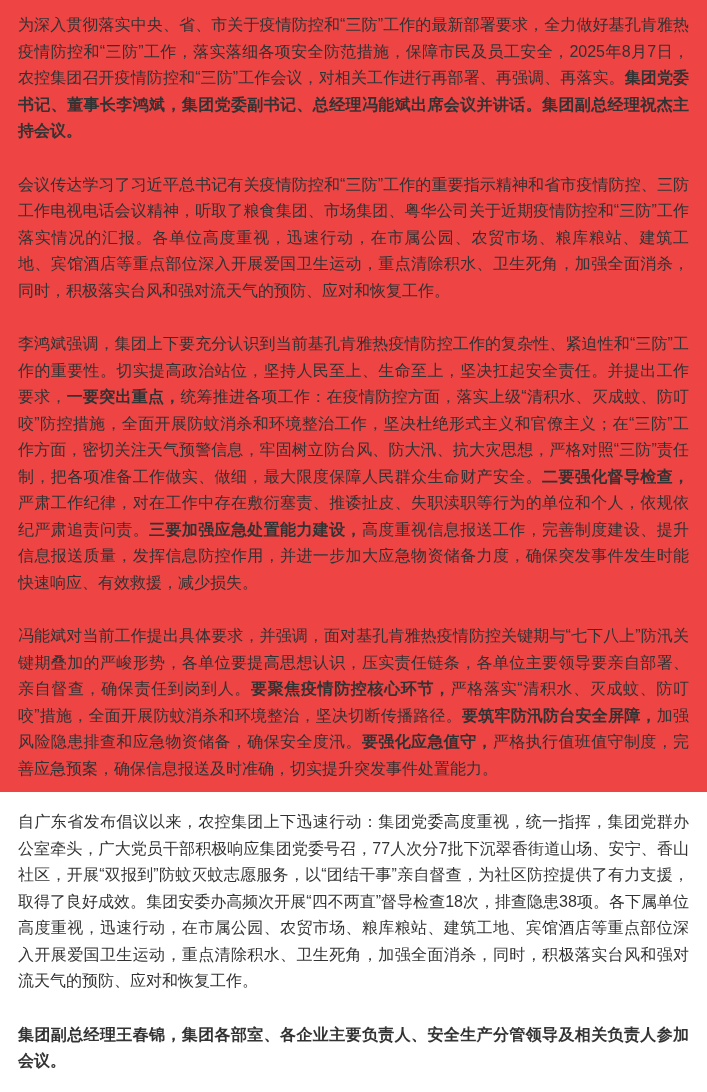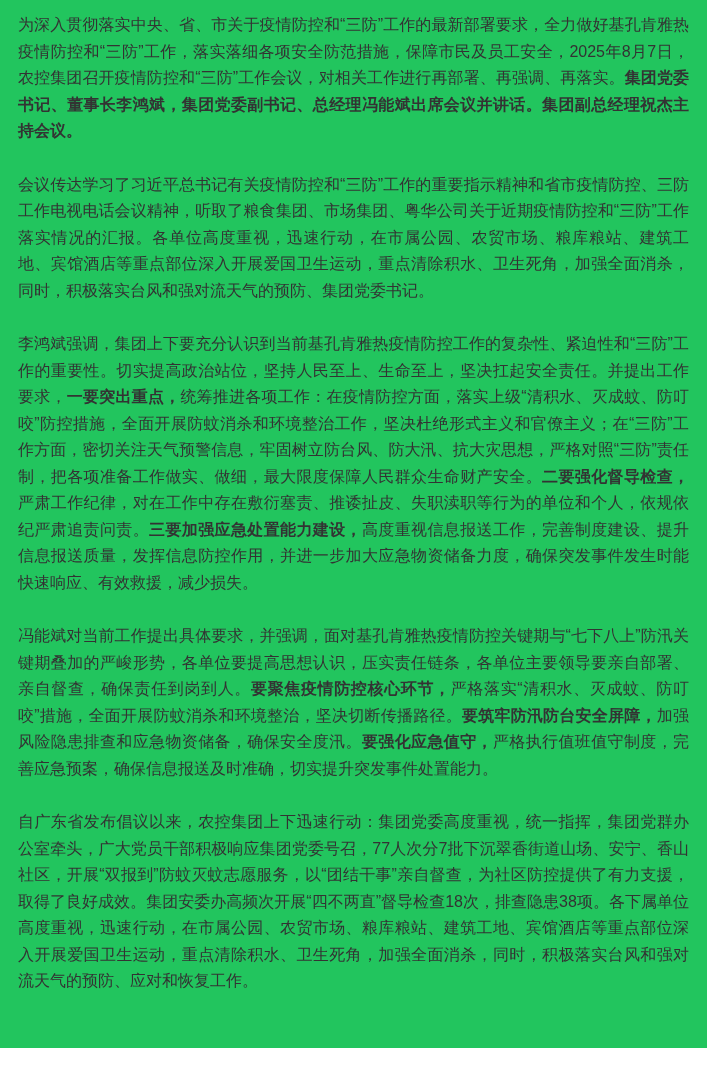--- a/index.html
+++ b/index.html
@@ -8,23 +8,23 @@
     background: #ffffff;
   }
   body {
     width: 707px;
     height: 1092px;
     overflow: hidden;
   }
   .page {
     box-sizing: border-box;
     width: 707px;
-    height: 1048px;
+    height: 792px;
     padding: 12px 18px 0 18px;
-    background: #22c55e;
+    background: #ef4444;
     font-family: "Liberation Sans", "DejaVu Sans", sans-serif;
   }
   .para {
     margin: 0 0 27px 0;
     font-size: 16px;
     line-height: 26.5px;
     color: #333333;
     text-align: justify;
     word-break: break-all;
   }
@@ -41,29 +41,32 @@
 </head>
 <body>
 
 <div class="page">
 
   <p class="para">
     <span class="seg">为深入贯彻落实中央、省、市关于疫情防控和“三防”工作的最新部署要求，全力做好基孔肯雅热疫情防控和“三防”工作，落实落细各项安全防范措施，保障市民及员工安全，2025年8月7日，农控集团召开疫情防控和“三防”工作会议，对相关工作进行再部署、再强调、再落实。</span><span class="seg bold">集团党委书记、董事长李鸿斌，集团党委副书记、总经理冯能斌出席会议并讲话。集团副总经理祝杰主持会议。</span>
   </p>
 
   <p class="para">
-    <span class="seg">会议传达学习了习近平总书记有关疫情防控和“三防”工作的重要指示精神和省市疫情防控、三防工作电视电话会议精神，听取了粮食集团、市场集团、粤华公司关于近期疫情防控和“三防”工作落实情况的汇报。各单位高度重视，迅速行动，在市属公园、农贸市场、粮库粮站、建筑工地、宾馆酒店等重点部位深入开展爱国卫生运动，重点清除积水、卫生死角，加强全面消杀，同时，积极落实台风和强对流天气的预防、集团党委书记。</span>
+    <span class="seg">会议传达学习了习近平总书记有关疫情防控和“三防”工作的重要指示精神和省市疫情防控、三防工作电视电话会议精神，听取了粮食集团、市场集团、粤华公司关于近期疫情防控和“三防”工作落实情况的汇报。各单位高度重视，迅速行动，在市属公园、农贸市场、粮库粮站、建筑工地、宾馆酒店等重点部位深入开展爱国卫生运动，重点清除积水、卫生死角，加强全面消杀，同时，积极落实台风和强对流天气的预防、应对和恢复工作。</span>
   </p>
 
   <p class="para">
     <span class="seg">李鸿斌强调，集团上下要充分认识到当前基孔肯雅热疫情防控工作的复杂性、紧迫性和“三防”工作的重要性。切实提高政治站位，坚持人民至上、生命至上，坚决扛起安全责任。并提出工作要求，</span><span class="seg bold">一要突出重点，</span><span class="seg">统筹推进各项工作：在疫情防控方面，落实上级“清积水、灭成蚊、防叮咬”防控措施，全面开展防蚊消杀和环境整治工作，坚决杜绝形式主义和官僚主义；在“三防”工作方面，密切关注天气预警信息，牢固树立防台风、防大汛、抗大灾思想，严格对照“三防”责任制，把各项准备工作做实、做细，最大限度保障人民群众生命财产安全。</span><span class="seg bold">二要强化督导检查，</span><span class="seg">严肃工作纪律，对在工作中存在敷衍塞责、推诿扯皮、失职渎职等行为的单位和个人，依规依纪严肃追责问责。</span><span class="seg bold">三要加强应急处置能力建设，</span><span class="seg">高度重视信息报送工作，完善制度建设、提升信息报送质量，发挥信息防控作用，并进一步加大应急物资储备力度，确保突发事件发生时能快速响应、有效救援，减少损失。</span>
   </p>
 
   <p class="para">
     <span class="seg">冯能斌对当前工作提出具体要求，并强调，面对基孔肯雅热疫情防控关键期与“七下八上”防汛关键期叠加的严峻形势，各单位要提高思想认识，压实责任链条，各单位主要领导要亲自部署、亲自督查，确保责任到岗到人。</span><span class="seg bold">要聚焦疫情防控核心环节，</span><span class="seg">严格落实“清积水、灭成蚊、防叮咬”措施，全面开展防蚊消杀和环境整治，坚决切断传播路径。</span><span class="seg bold">要筑牢防汛防台安全屏障，</span><span class="seg">加强风险隐患排查和应急物资储备，确保安全度汛。</span><span class="seg bold">要强化应急值守，</span><span class="seg">严格执行值班值守制度，完善应急预案，确保信息报送及时准确，切实提升突发事件处置能力。</span>
   </p>
 
   <p class="para">
     <span class="seg">自广东省发布倡议以来，农控集团上下迅速行动：集团党委高度重视，统一指挥，集团党群办公室牵头，广大党员干部积极响应集团党委号召，77人次分7批下沉翠香街道山场、安宁、香山社区，开展“双报到”防蚊灭蚊志愿服务，以“团结干事”亲自督查，为社区防控提供了有力支援，取得了良好成效。集团安委办高频次开展“四不两直”督导检查18次，排查隐患38项。各下属单位高度重视，迅速行动，在市属公园、农贸市场、粮库粮站、建筑工地、宾馆酒店等重点部位深入开展爱国卫生运动，重点清除积水、卫生死角，加强全面消杀，同时，积极落实台风和强对流天气的预防、应对和恢复工作。</span>
   </p>
 
+  <p class="para">
+    <span class="seg bold">集团副总经理王春锦，集团各部室、各企业主要负责人、安全生产分管领导及相关负责人参加会议。</span>
+  </p>
 
 </div>
 
 </body></html>

